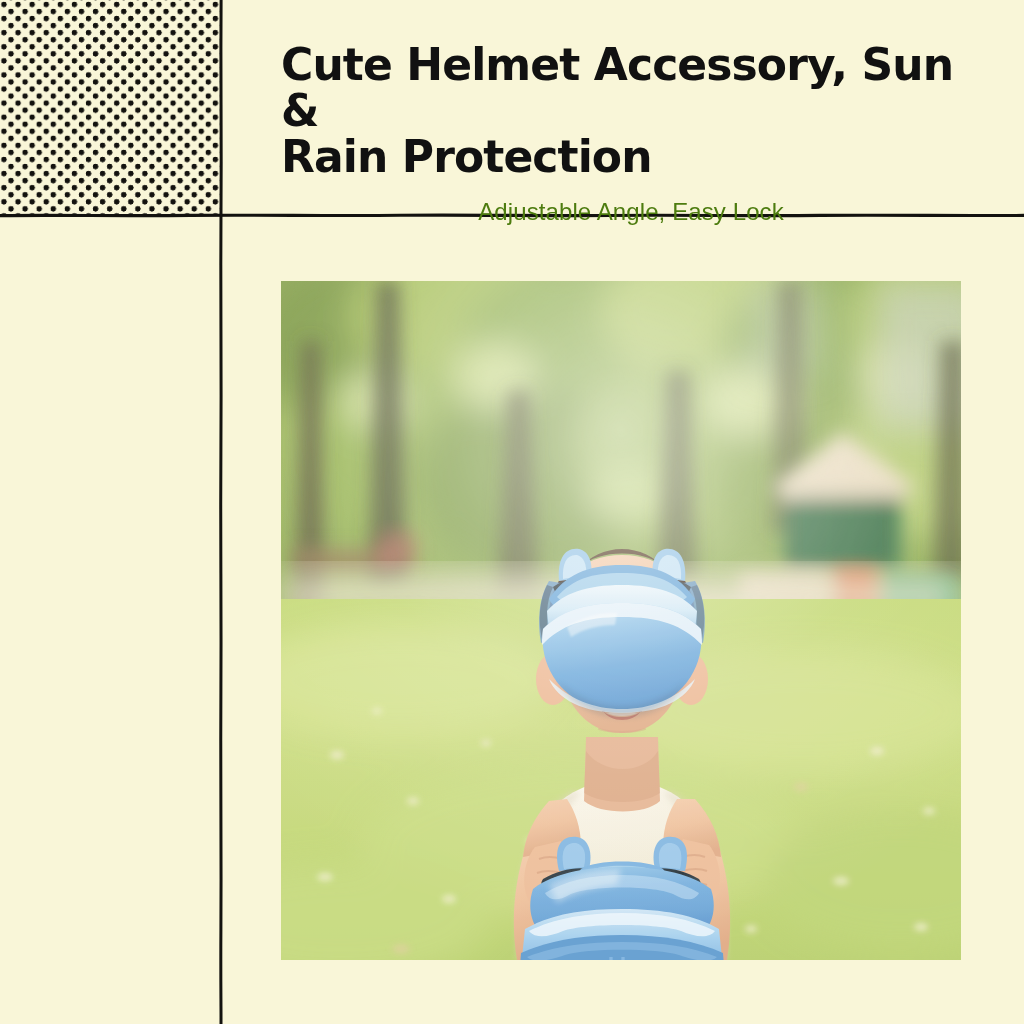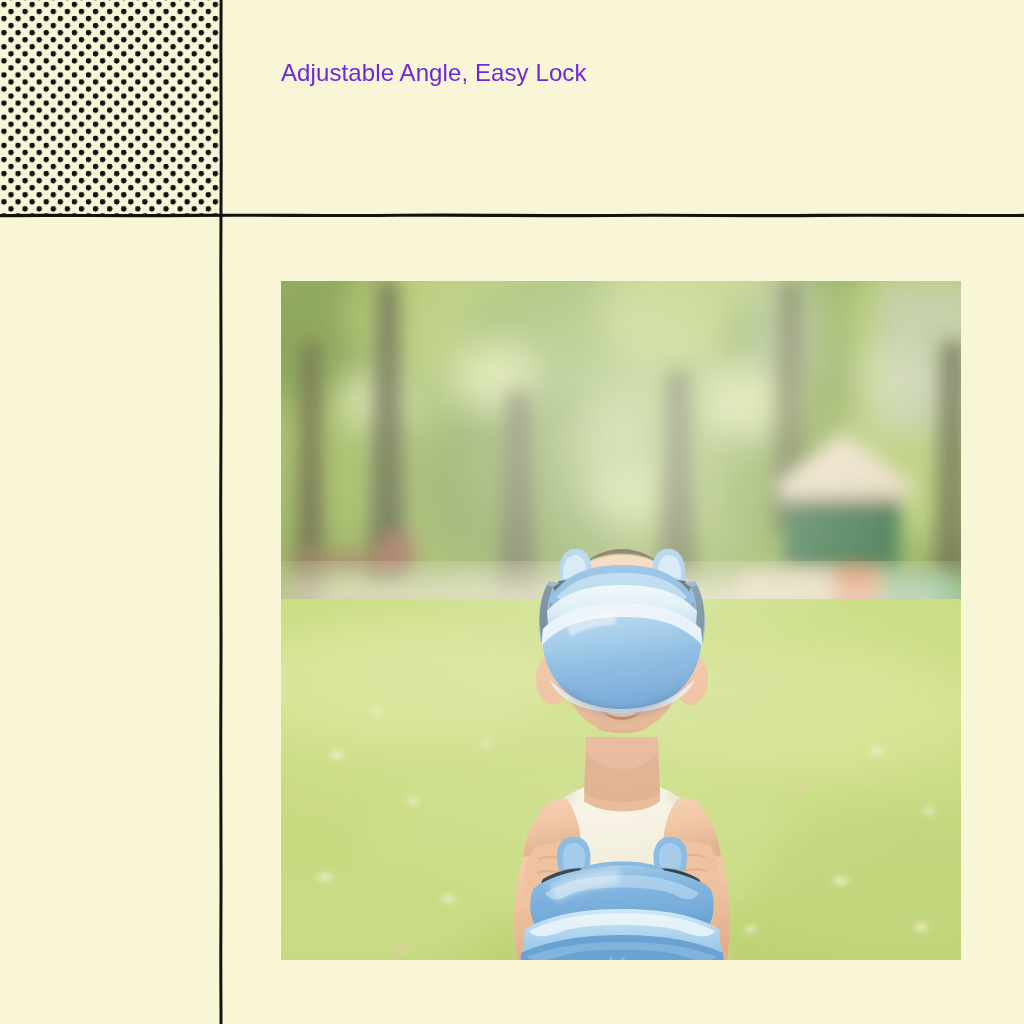--- a/index.html
+++ b/index.html
@@ -69,21 +69,22 @@
     white-space: pre-line;
   }
   .subtitle {
     margin: 0;
     padding-top: 17px;
     font-family: "Liberation Sans", sans-serif;
     font-size: 24px;
     line-height: 1.2;
     font-weight: 400;
     letter-spacing: 0.1px;
-    color: #6d28d9;
+    color: #4d7c0f;
+    text-align: center;
   }
 
   
   .photo {
     position: absolute;
     left: 281px;
     top: 281px;
     width: 680px;
     height: 679px;
     overflow: hidden;
@@ -104,20 +105,22 @@
     </svg>
   </div>
 
   <div class="rule-v">
     <svg viewBox="0 0 6 1024" preserveAspectRatio="none" xmlns="http://www.w3.org/2000/svg">
       <path d="M3.1,0 C2.5,70 3.6,140 3.0,210 C2.4,290 3.5,370 2.9,450 C2.3,530 3.4,610 2.9,690 C2.4,770 3.4,850 2.9,930 C2.6,980 3.1,1005 3.0,1024" stroke="#13120f" stroke-width="3.0" fill="none" stroke-linecap="round"></path>
     </svg>
   </div>
 
   <div class="header">
+    <h1 class="title">Cute Helmet Accessory, Sun &amp;
+Rain Protection</h1>
     <p class="subtitle">Adjustable Angle, Easy Lock</p>
   </div>
 
   <div class="photo">
     <svg viewBox="0 0 680 679" xmlns="http://www.w3.org/2000/svg" role="img" aria-label="product photo">
       <defs>
 
         <filter id="bigblur" x="-25%" y="-25%" width="150%" height="150%">
           <feGaussianBlur stdDeviation="17"></feGaussianBlur>
         </filter>

